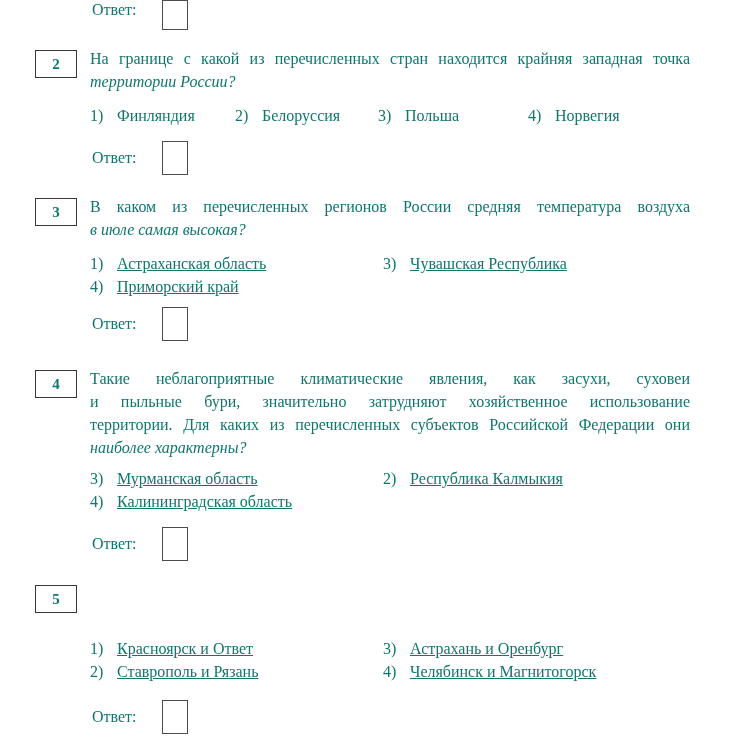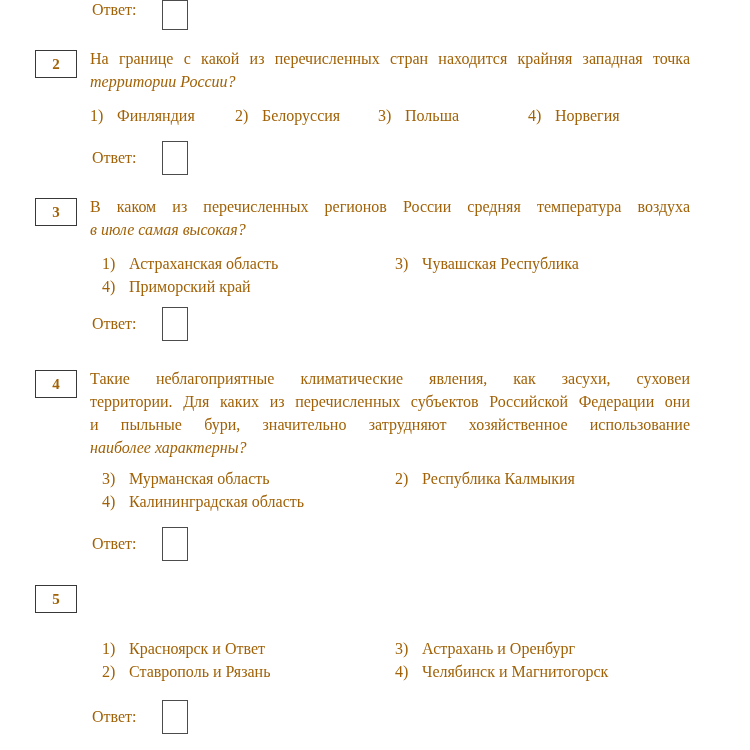--- a/index.html
+++ b/index.html
@@ -3,21 +3,21 @@
 <meta charset="utf-8">
 <style>
   html, body { margin:0; padding:0; background:#ffffff; }
   .page {
     position: relative;
     width: 750px;
     height: 750px;
     background: #ffffff;
     overflow: hidden;
     font-family: "Liberation Serif", "DejaVu Serif", serif;
-    color: #a16207;
+    color: #0f766e;
     font-size: 16px;
   }
   .qnum-box {
     position: absolute;
     left: 35px;
     width: 42px;
     height: 28px;
     box-sizing: border-box;
     border: 1.5px solid #383838;
     display: flex;
@@ -38,26 +38,27 @@
   .opts-row {
     position: absolute;
     left: 90px;
     width: 640px;
     display: grid;
     grid-template-columns: 145px 143px 150px 1fr;
     line-height: 23px;
   }
   .opts-2col {
     position: absolute;
-    left: 102px;
+    left: 90px;
     width: 610px;
     display: grid;
     grid-template-columns: 293px 1fr;
     grid-auto-rows: 23px;
     line-height: 23px;
+    text-decoration: underline;
   }
   .opt .n { display: inline-block; width: 27px; }
   .answer-row {
     position: absolute;
     left: 92px;
     height: 36px;
     display: flex;
     align-items: center;
   }
   .answer-label { width: 70px; }
@@ -117,22 +118,22 @@
   <div class="answer-row" style="top:306px">
     <span class="answer-label">Ответ:</span>
     <span class="answer-box"></span>
   </div>
 
   <div class="qnum-box" style="top:370px">
     <span>4</span>
   </div>
   <div class="qtext" style="top:367px">
     <span class="jline">Такие неблагоприятные климатические явления, как засухи, суховеи</span>
+    <span class="jline">и пыльные бури, значительно затрудняют хозяйственное использование</span>
     <span class="jline">территории. Для каких из перечисленных субъектов Российской Федерации они</span>
-    <span class="jline">и пыльные бури, значительно затрудняют хозяйственное использование</span>
     <span class="lline">наиболее характерны?</span>
   </div>
   <div class="opts-2col" style="top:467px">
     <span class="opt"><span class="n">3)</span><span>Мурманская область</span></span>
     <span class="opt"><span class="n">2)</span><span>Республика Калмыкия</span></span>
     <span class="opt"><span class="n">4)</span><span>Калининградская область</span></span>
   </div>
   <div class="answer-row" style="top:526px">
     <span class="answer-label">Ответ:</span>
     <span class="answer-box"></span>

